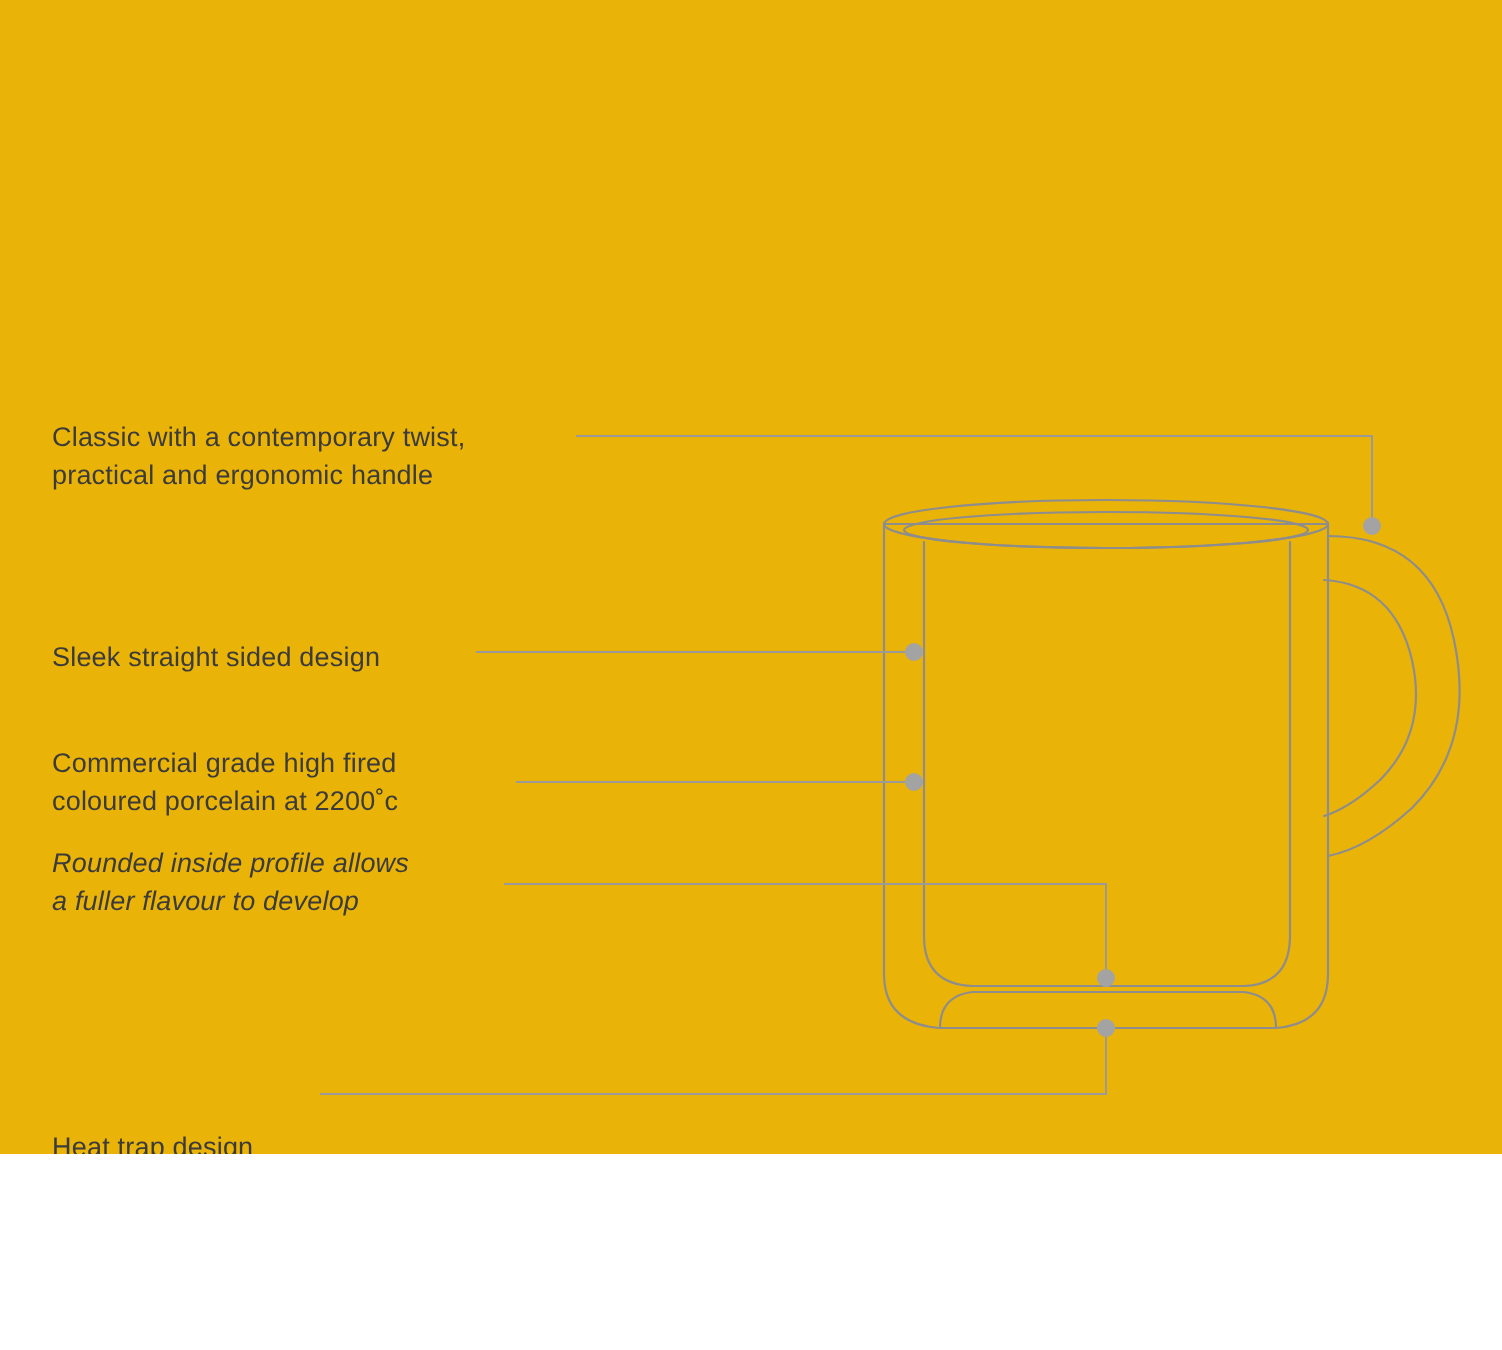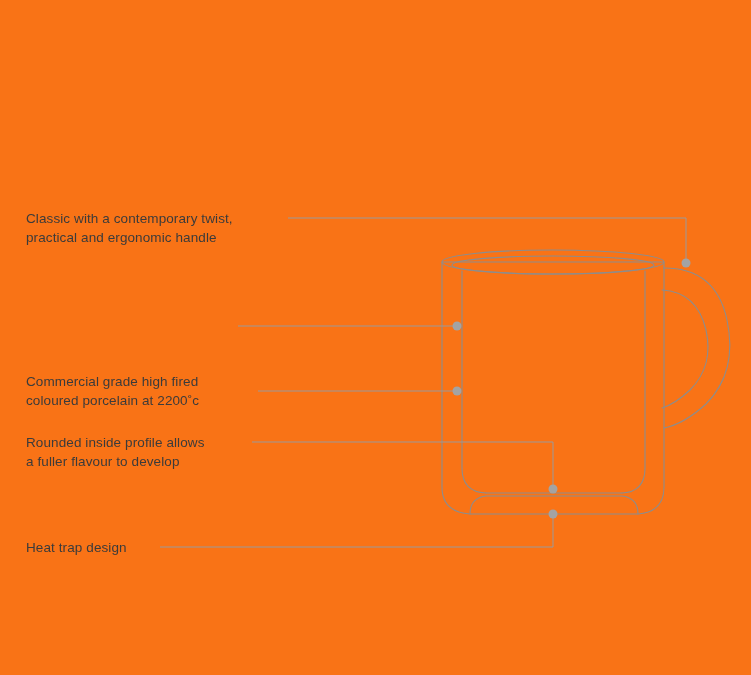--- a/index.html
+++ b/index.html
@@ -6,37 +6,37 @@
     margin: 0;
     padding: 0;
     background: #ffffff;
   }
   body {
     font-family: "Liberation Sans", sans-serif;
   }
   #canvas {
     position: relative;
     width: 751px;
-    height: 675px;
-    background: #f97316;
+    height: 577px;
+    background: #eab308;
     overflow: hidden;
   }
   .annotation {
     position: absolute;
     color: #3b3b3b;
     font-size: 13.5px;
     line-height: 19px;
     white-space: pre-line;
     letter-spacing: 0.1px;
   }
   #a0 { left: 26px; top: 209px; }
   #a1 { left: 26px; top: 319px; }
   #a2 { left: 26px; top: 372px; }
-  #a3 { left: 26px; top: 433px; }
-  #a4 { left: 26px; top: 538px; }
+  #a3 { left: 26px; top: 422px; font-style: italic; }
+  #a4 { left: 26px; top: 564px; }
   svg.diagram {
     position: absolute;
     left: 0;
     top: 0;
     width: 751px;
     height: 675px;
   }
 </style>
 </head>
 <body>
@@ -76,19 +76,20 @@
       <circle cx="686" cy="263" r="4.5"></circle>
       <circle cx="457" cy="326" r="4.5"></circle>
       <circle cx="457" cy="391" r="4.5"></circle>
       <circle cx="553" cy="489" r="4.5"></circle>
       <circle cx="553" cy="514" r="4.5"></circle>
     </g>
   </svg>
 
   <div class="annotation" id="a0">Classic with a contemporary twist,
 practical and ergonomic handle</div>
+  <div class="annotation" id="a1">Sleek straight sided design</div>
   <div class="annotation" id="a2">Commercial grade high fired
 coloured porcelain at 2200˚c</div>
   <div class="annotation" id="a3">Rounded inside profile allows
 a fuller flavour to develop</div>
   <div class="annotation" id="a4">Heat trap design</div>
 
 </div>
 
 </body></html>

